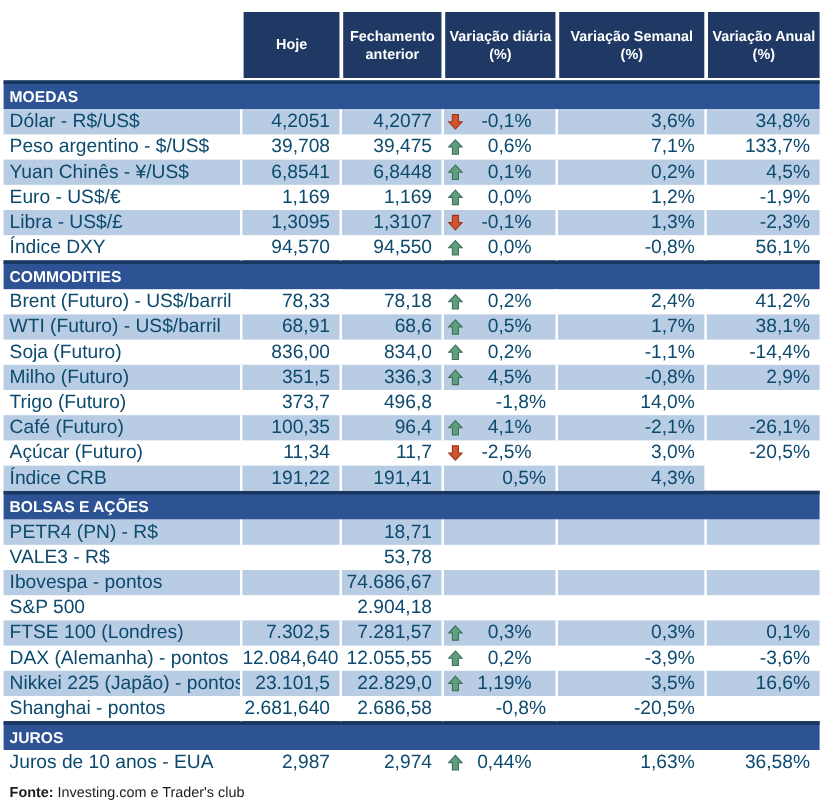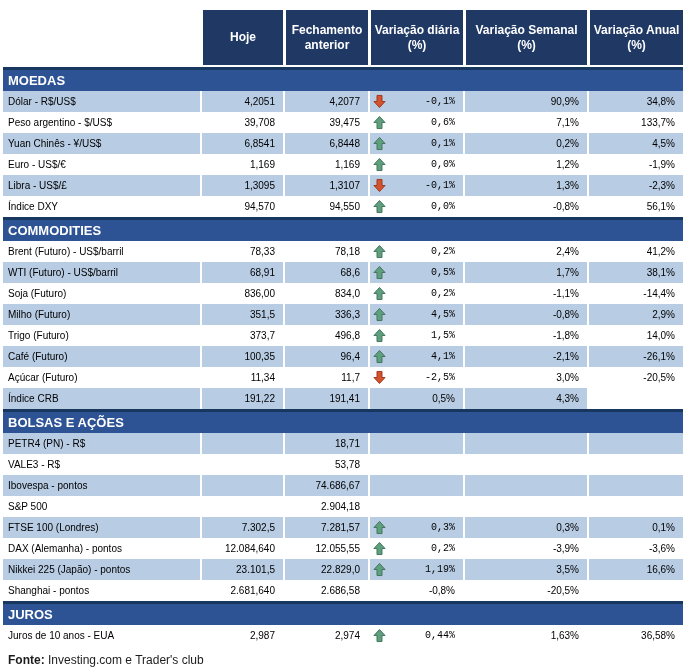--- a/index.html
+++ b/index.html
@@ -45,39 +45,38 @@
     background: var(--section-bg);
     color: #ffffff;
     font-weight: bold;
     font-size: 13px;
     height: 21px;
     line-height: 21px;
     padding-left: 5px;
     box-sizing: content-box;
   }
   
-  .data-row { height: 21px; font-size: 10px; color: #000000; }
+  .data-row { height: 21px; font-size: 16px; color: #0c4a6e; }
   .cell {
     line-height: 21px;
     box-sizing: border-box;
     border-left: 2px solid #ffffff;
     overflow: hidden;
     white-space: nowrap;
   }
   .cell:first-child { border-left: none; }
   .data-row.striped .cell { background: var(--stripe); }
   .cell.label { padding-left: 5px; text-align: left; }
   .cell.num { padding-right: 8px; text-align: right; }
   .cell.daily {
     display: flex;
     align-items: center;
     justify-content: center;
     padding-left: 3px;
-    padding-right: 8px;
-    font-family: Liberation Mono, monospace;
+    padding-right: 20px;
   }
   .cell.daily .icon-slot { width: 14px; height: 15px; display: inline-flex; align-items: center; }
   .cell.daily .num-text { flex: 1; text-align: right; }
   
   .footer {
     margin-top: 5px;
     padding-left: 5px;
     font-size: 12px;
     color: #1c1c1c;
     line-height: 18px;
@@ -105,21 +104,21 @@
         <div class="cell num">4,2051</div>
         <div class="cell num">4,2077</div>
         <div class="cell daily">
           <span class="icon-slot">
             <svg width="13" height="15" viewBox="0 0 14 15">
               <polygon points="7,14 13,7.5 9.7,7.5 9.7,1 4.3,1 4.3,7.5 1,7.5" fill="#D35230" stroke="#9C3517" stroke-width="1"></polygon>
             </svg>
           </span>
           <span class="num-text">-0,1%</span>
         </div>
-        <div class="cell num">90,9%</div>
+        <div class="cell num">3,6%</div>
         <div class="cell num">34,8%</div>
       </div>
       <div class="grid-row data-row">
         <div class="cell label">Peso argentino - $/US$</div>
         <div class="cell num">39,708</div>
         <div class="cell num">39,475</div>
         <div class="cell daily">
           <span class="icon-slot">
             <svg width="13" height="15" viewBox="0 0 14 15">
               <polygon points="7,1 13,7.5 9.7,7.5 9.7,14 4.3,14 4.3,7.5 1,7.5" fill="#5F9E7F" stroke="#3E7257" stroke-width="1"></polygon>
@@ -248,28 +247,20 @@
           </span>
           <span class="num-text">4,5%</span>
         </div>
         <div class="cell num">-0,8%</div>
         <div class="cell num">2,9%</div>
       </div>
       <div class="grid-row data-row">
         <div class="cell label">Trigo (Futuro)</div>
         <div class="cell num">373,7</div>
         <div class="cell num">496,8</div>
-        <div class="cell daily">
-          <span class="icon-slot">
-            <svg width="13" height="15" viewBox="0 0 14 15">
-              <polygon points="7,1 13,7.5 9.7,7.5 9.7,14 4.3,14 4.3,7.5 1,7.5" fill="#5F9E7F" stroke="#3E7257" stroke-width="1"></polygon>
-            </svg>
-          </span>
-          <span class="num-text">1,5%</span>
-        </div>
         <div class="cell num">-1,8%</div>
         <div class="cell num">14,0%</div>
       </div>
       <div class="grid-row data-row striped">
         <div class="cell label">Café (Futuro)</div>
         <div class="cell num">100,35</div>
         <div class="cell num">96,4</div>
         <div class="cell daily">
           <span class="icon-slot">
             <svg width="13" height="15" viewBox="0 0 14 15">

